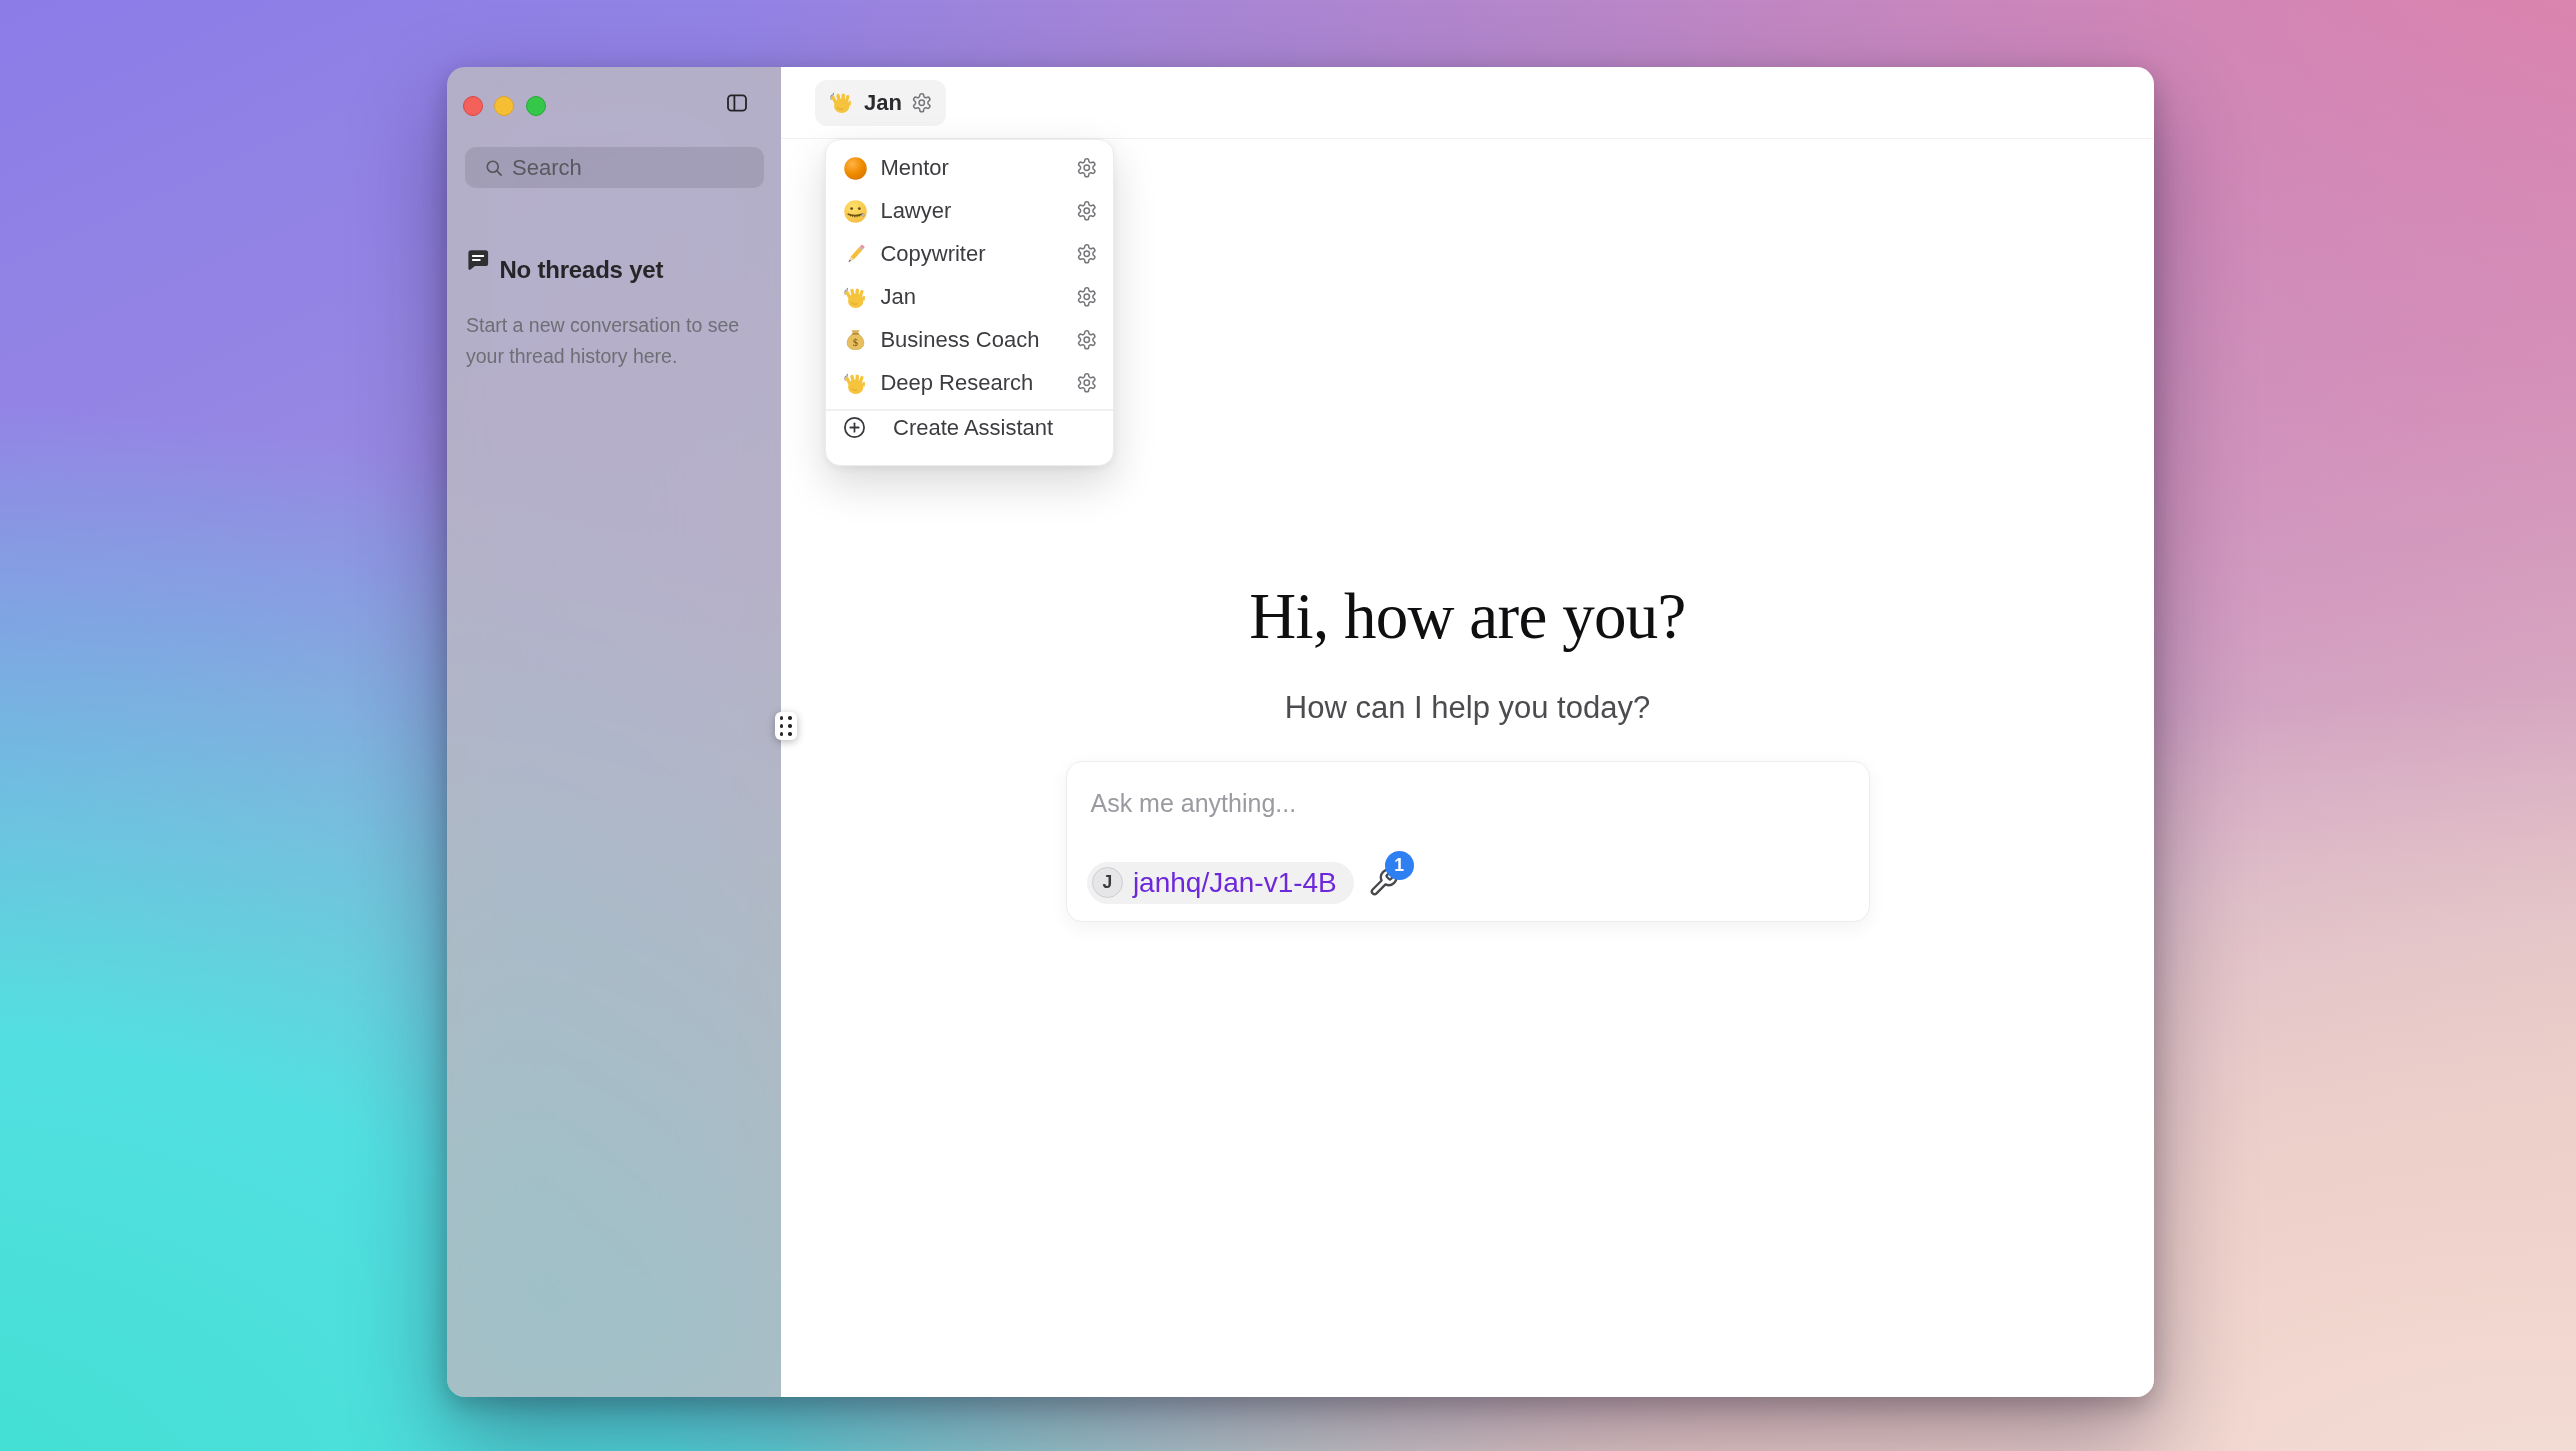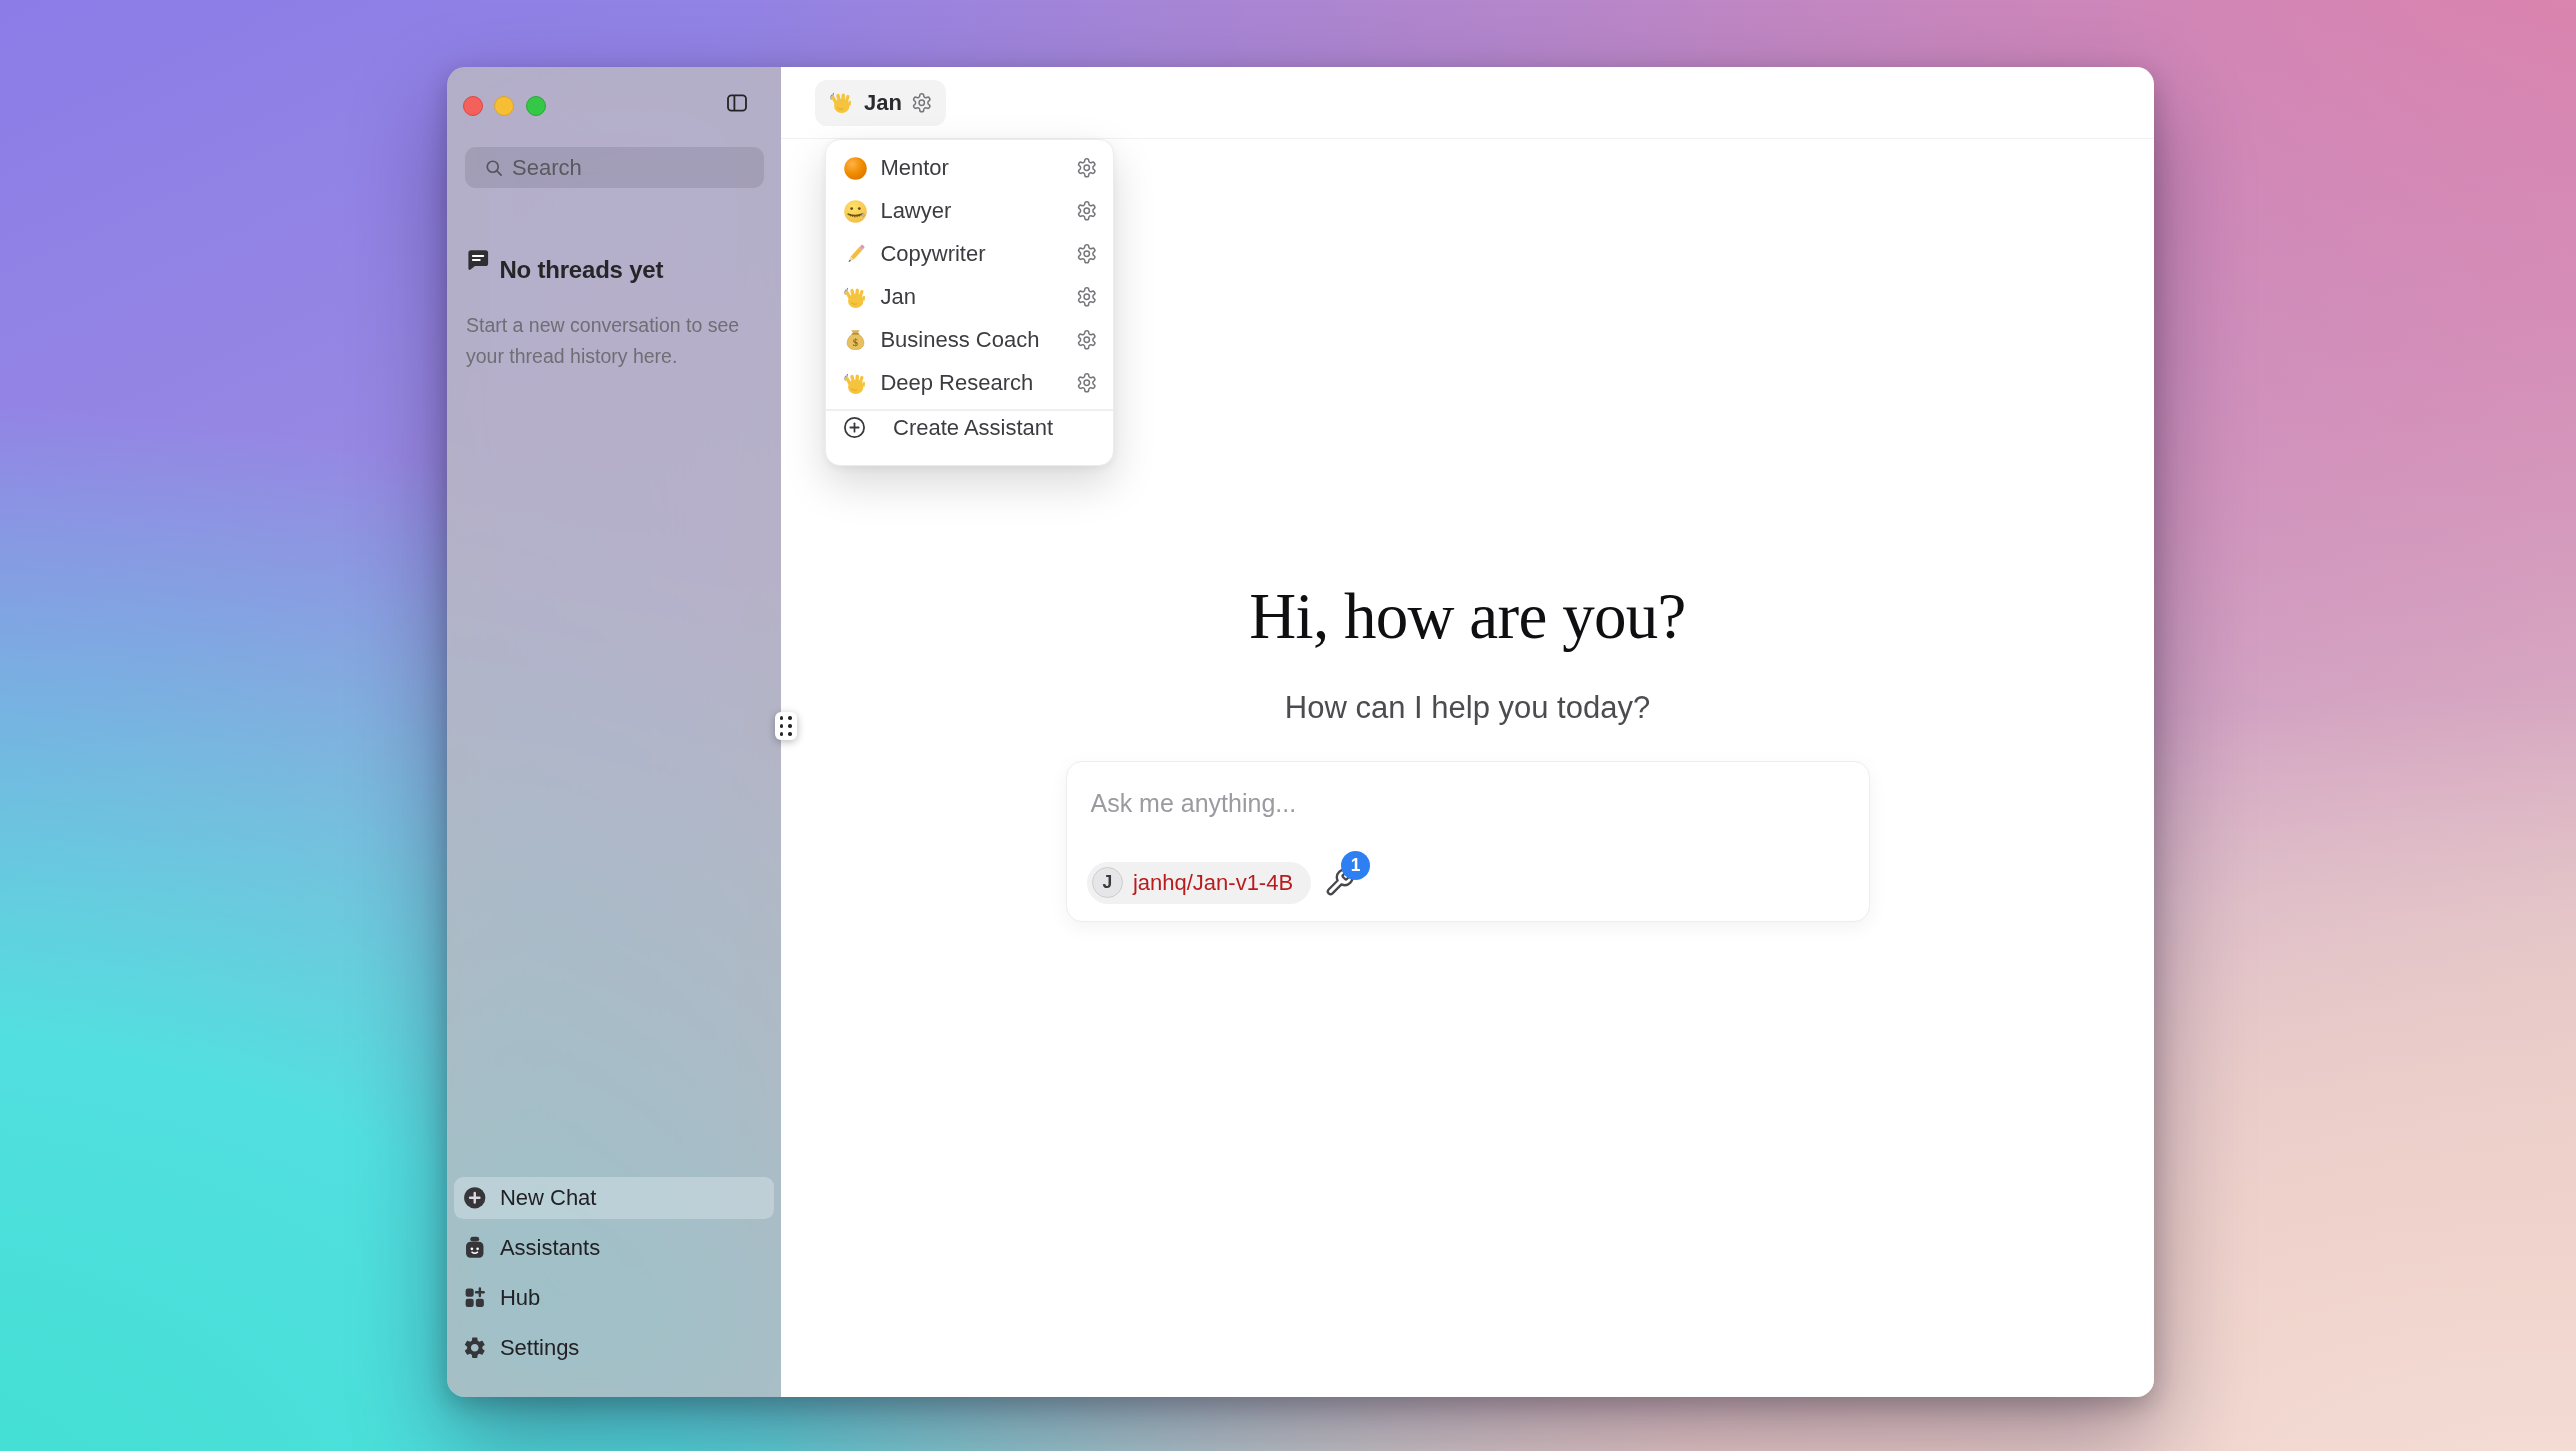--- a/index.html
+++ b/index.html
@@ -113,21 +113,21 @@
   }
   .model-pill{
     height:42px; border-radius:21px; background:#f1f1f2;
     display:flex; align-items:center; gap:10px; padding:0 17.5px 0 5.4px;
   }
   .model-avatar{
     width:31px; height:31px; border-radius:50%; background:#e6e6e9; border:1.3px solid #cdcdd2;
     display:flex; align-items:center; justify-content:center;
     font-size:17.5px; font-weight:700; color:#3a3a3e;
   }
-  .model-name{ font-size:22px; color:#b91c1c; white-space:nowrap; }
+  .model-name{ font-size:28px; color:#6d28d9; white-space:nowrap; }
   .tools{ position:relative; width:31px; height:31px; }
   .tools svg{ width:31px; height:31px; }
   .tools-badge{
     position:absolute; top:-16px; right:-15px; width:29px; height:29px; border-radius:50%;
     background:#2e7ff2; color:#fff; font-size:17.5px; font-weight:600;
     display:flex; align-items:center; justify-content:center;
   }
 
   
   .drag-handle{
@@ -286,46 +286,20 @@
       <div class="empty-state">
         <div class="empty-head">
           <svg viewBox="0 0 24 24">
               <use href="#i-bubble"></use>
             </svg>
           <span class="empty-title">No threads yet</span>
         </div>
         <div class="empty-sub">Start a new conversation to see your thread history here.</div>
       </div>
 
-      <nav class="nav">
-        <div class="nav-item active">
-          <svg viewBox="0 0 24 24">
-              <use href="#i-plus-circle-filled"></use>
-            </svg>
-          <span class="nav-label">New Chat</span>
-        </div>
-        <div class="nav-item">
-          <svg viewBox="0 0 24 24">
-              <use href="#i-robot"></use>
-            </svg>
-          <span class="nav-label">Assistants</span>
-        </div>
-        <div class="nav-item">
-          <svg viewBox="0 0 24 24">
-              <use href="#i-grid-plus"></use>
-            </svg>
-          <span class="nav-label">Hub</span>
-        </div>
-        <div class="nav-item">
-          <svg viewBox="0 0 24 24">
-              <use href="#i-gear-filled"></use>
-            </svg>
-          <span class="nav-label">Settings</span>
-        </div>
-      </nav>
     </aside>
 
     <section class="main">
 
       <div class="main-header">
         <div class="assistant-pill">
           <svg class="emoji-svg" viewBox="0 0 24 24">
               <use href="#i-wave"></use>
             </svg>
           <span class="name">Jan</span>

